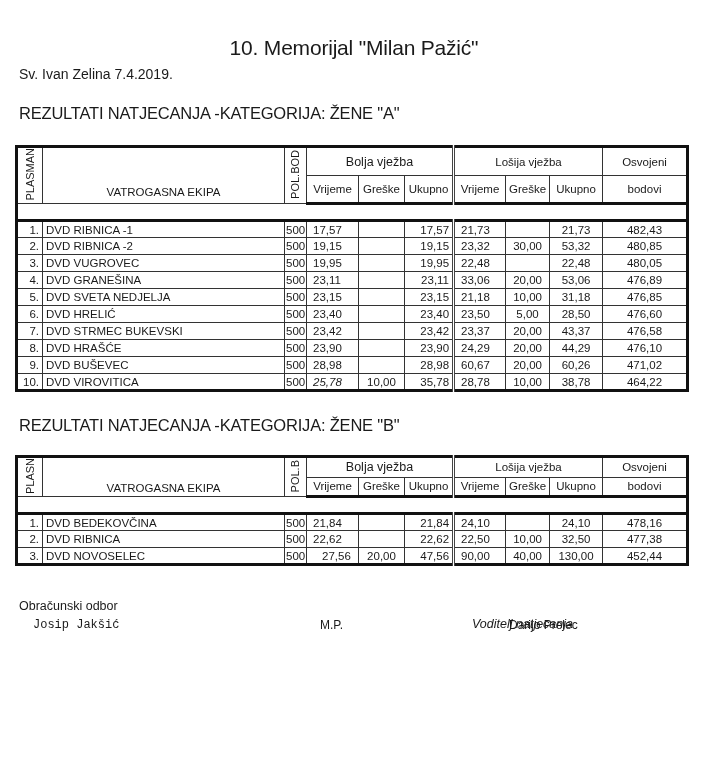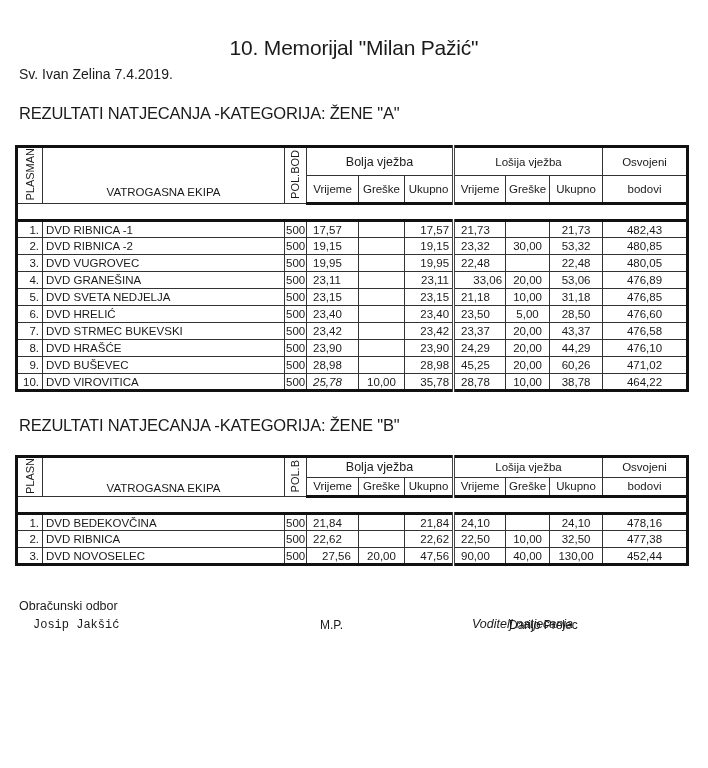--- a/index.html
+++ b/index.html
@@ -107,21 +107,21 @@
         <td class="ctr">22,48</td>
         <td class="ctr">480,05</td>
       </tr>
       <tr style="height: 17px;">
         <td class="num">4.</td>
         <td class="lft">DVD GRANEŠINA</td>
         <td class="ctr" style="padding: 0px 1px; text-align: left;">500</td>
         <td class="ctr" style="text-align: left; padding-left: 6px;">23,11</td>
         <td class="ctr"></td>
         <td class="num">23,11</td>
-        <td class="lft dbl-left" style="text-align: right; padding-left: 6px;">33,06</td>
+        <td class="lft dbl-left" style="text-align: left; padding-left: 6px;">33,06</td>
         <td class="ctr">20,00</td>
         <td class="ctr">53,06</td>
         <td class="ctr">476,89</td>
       </tr>
       <tr style="height: 17px;">
         <td class="num">5.</td>
         <td class="lft">DVD SVETA NEDJELJA</td>
         <td class="ctr" style="padding: 0px 1px; text-align: left;">500</td>
         <td class="ctr" style="text-align: left; padding-left: 6px;">23,15</td>
         <td class="ctr"></td>
@@ -167,21 +167,21 @@
         <td class="ctr">44,29</td>
         <td class="ctr">476,10</td>
       </tr>
       <tr style="height: 17px;">
         <td class="num">9.</td>
         <td class="lft">DVD BUŠEVEC</td>
         <td class="ctr" style="padding: 0px 1px; text-align: left;">500</td>
         <td class="ctr" style="text-align: left; padding-left: 6px;">28,98</td>
         <td class="ctr"></td>
         <td class="num">28,98</td>
-        <td class="lft dbl-left" style="text-align: left; padding-left: 6px;">45,25</td>
+        <td class="lft dbl-left" style="text-align: left; padding-left: 6px;">60,67</td>
         <td class="ctr">20,00</td>
         <td class="ctr">60,26</td>
         <td class="ctr">471,02</td>
       </tr>
       <tr style="height: 17px;">
         <td class="num">10.</td>
         <td class="lft">DVD VIROVITICA</td>
         <td class="ctr" style="padding: 0px 1px; text-align: left;">500</td>
         <td class="ctr" style="text-align: left; padding-left: 6px; font-style: italic;">25,78</td>
         <td class="ctr">10,00</td>

